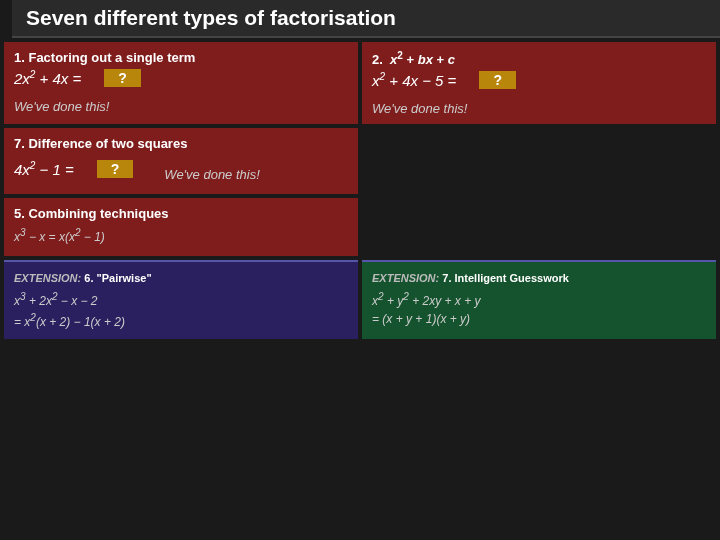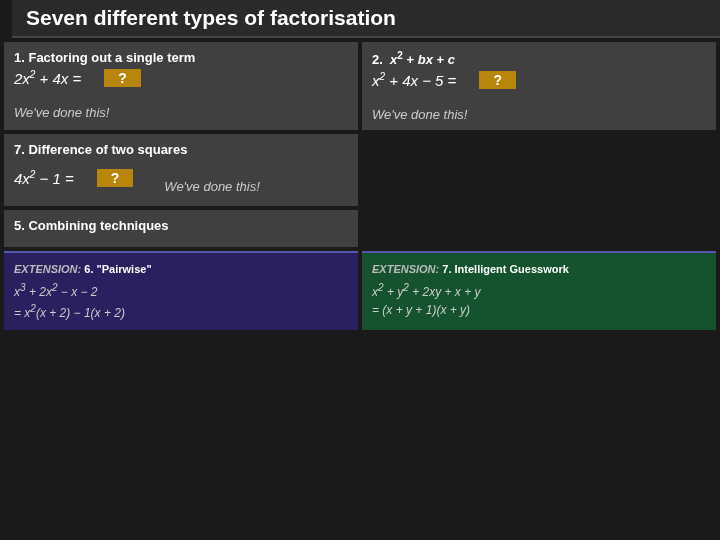--- a/index.html
+++ b/index.html
@@ -13,35 +13,35 @@
     }
     .main-grid {
       display: grid;
       grid-template-columns: 1fr 1fr;
       grid-template-rows: auto auto auto auto;
       gap: 4px;
       padding: 4px;
       background: #1a1a1a;
     }
     .section {
-      background: #404040;
+      background: #7f1d1d;
       padding: 8px 10px;
       position: relative;
     }
     .section-title {
       font-size: 13px;
       font-weight: bold;
       color: white;
       margin-bottom: 4px;
     }
     .done-this {
       font-size: 13px;
       color: #ccc;
       font-style: italic;
-      margin-top: 18px;
+      margin-top: 12px;
     }
 
     
     .sec1 { grid-column: 1; grid-row: 1; }
     .sec2 { grid-column: 2; grid-row: 1; }
     .sec3 { grid-column: 1; grid-row: 2; }
     .sec4 { grid-column: 2; grid-row: 2; }
     .sec5 { grid-column: 1; grid-row: 3; }
     .sec5b { grid-column: 2; grid-row: 3; }
     .sec6 { grid-column: 1; grid-row: 4; }
@@ -134,20 +134,21 @@
       <span class="done-this" style="margin-left:8px;">We've done this!</span>
     </div>
   </div>
 
 
   <div class="section sec5" style="padding-bottom:10px;">
     <div class="section-title">
       <span>5. Combining techniques</span>
     </div>
     <div class="small-math">
+      <div><i>x</i><sup>3</sup> − <i>x</i> = <i>x</i>(<i>x</i><sup>2</sup> − 1)</div>
     </div>
   </div>
 
   <div class="section sec5b" style="background:#1a1a1a;">
   </div>
 
   <div class="section sec6" style="background:#2a2060; border-top:2px solid #5555aa;">
     <div class="section-title">
       <span class="extension-label">
         <span>EXTENSION:</span>

